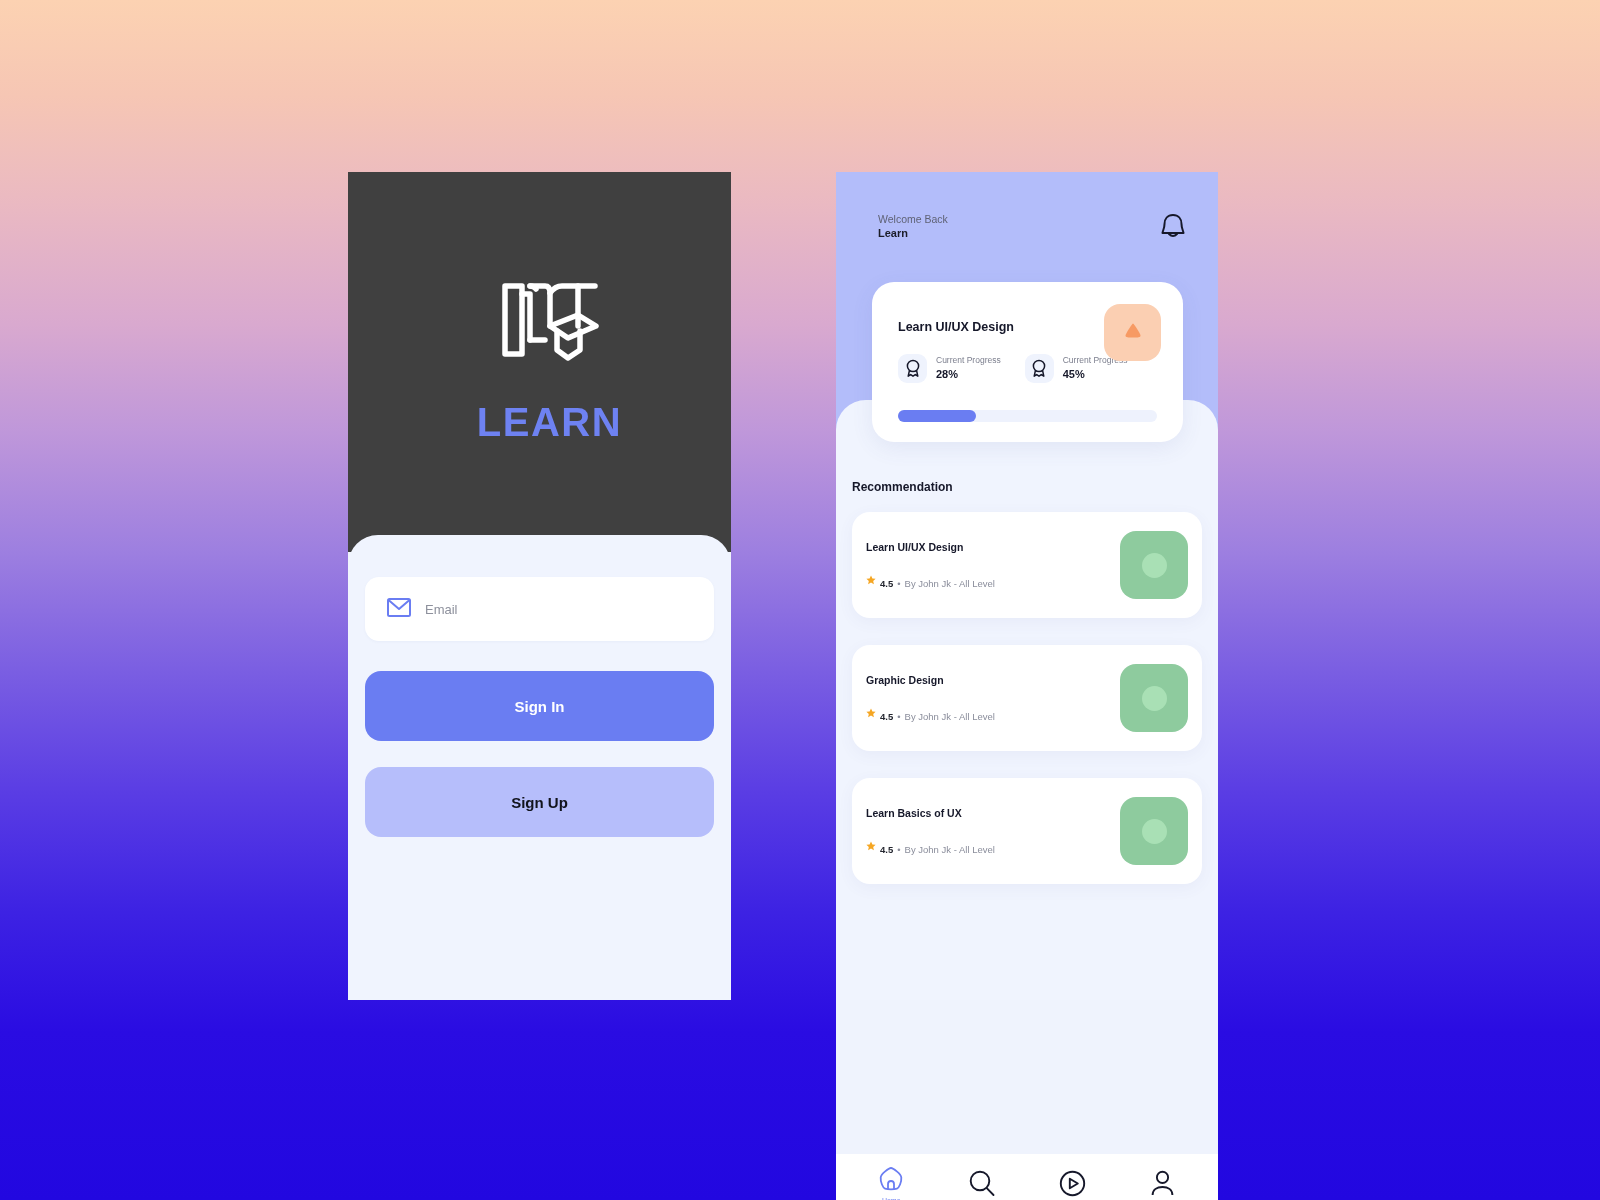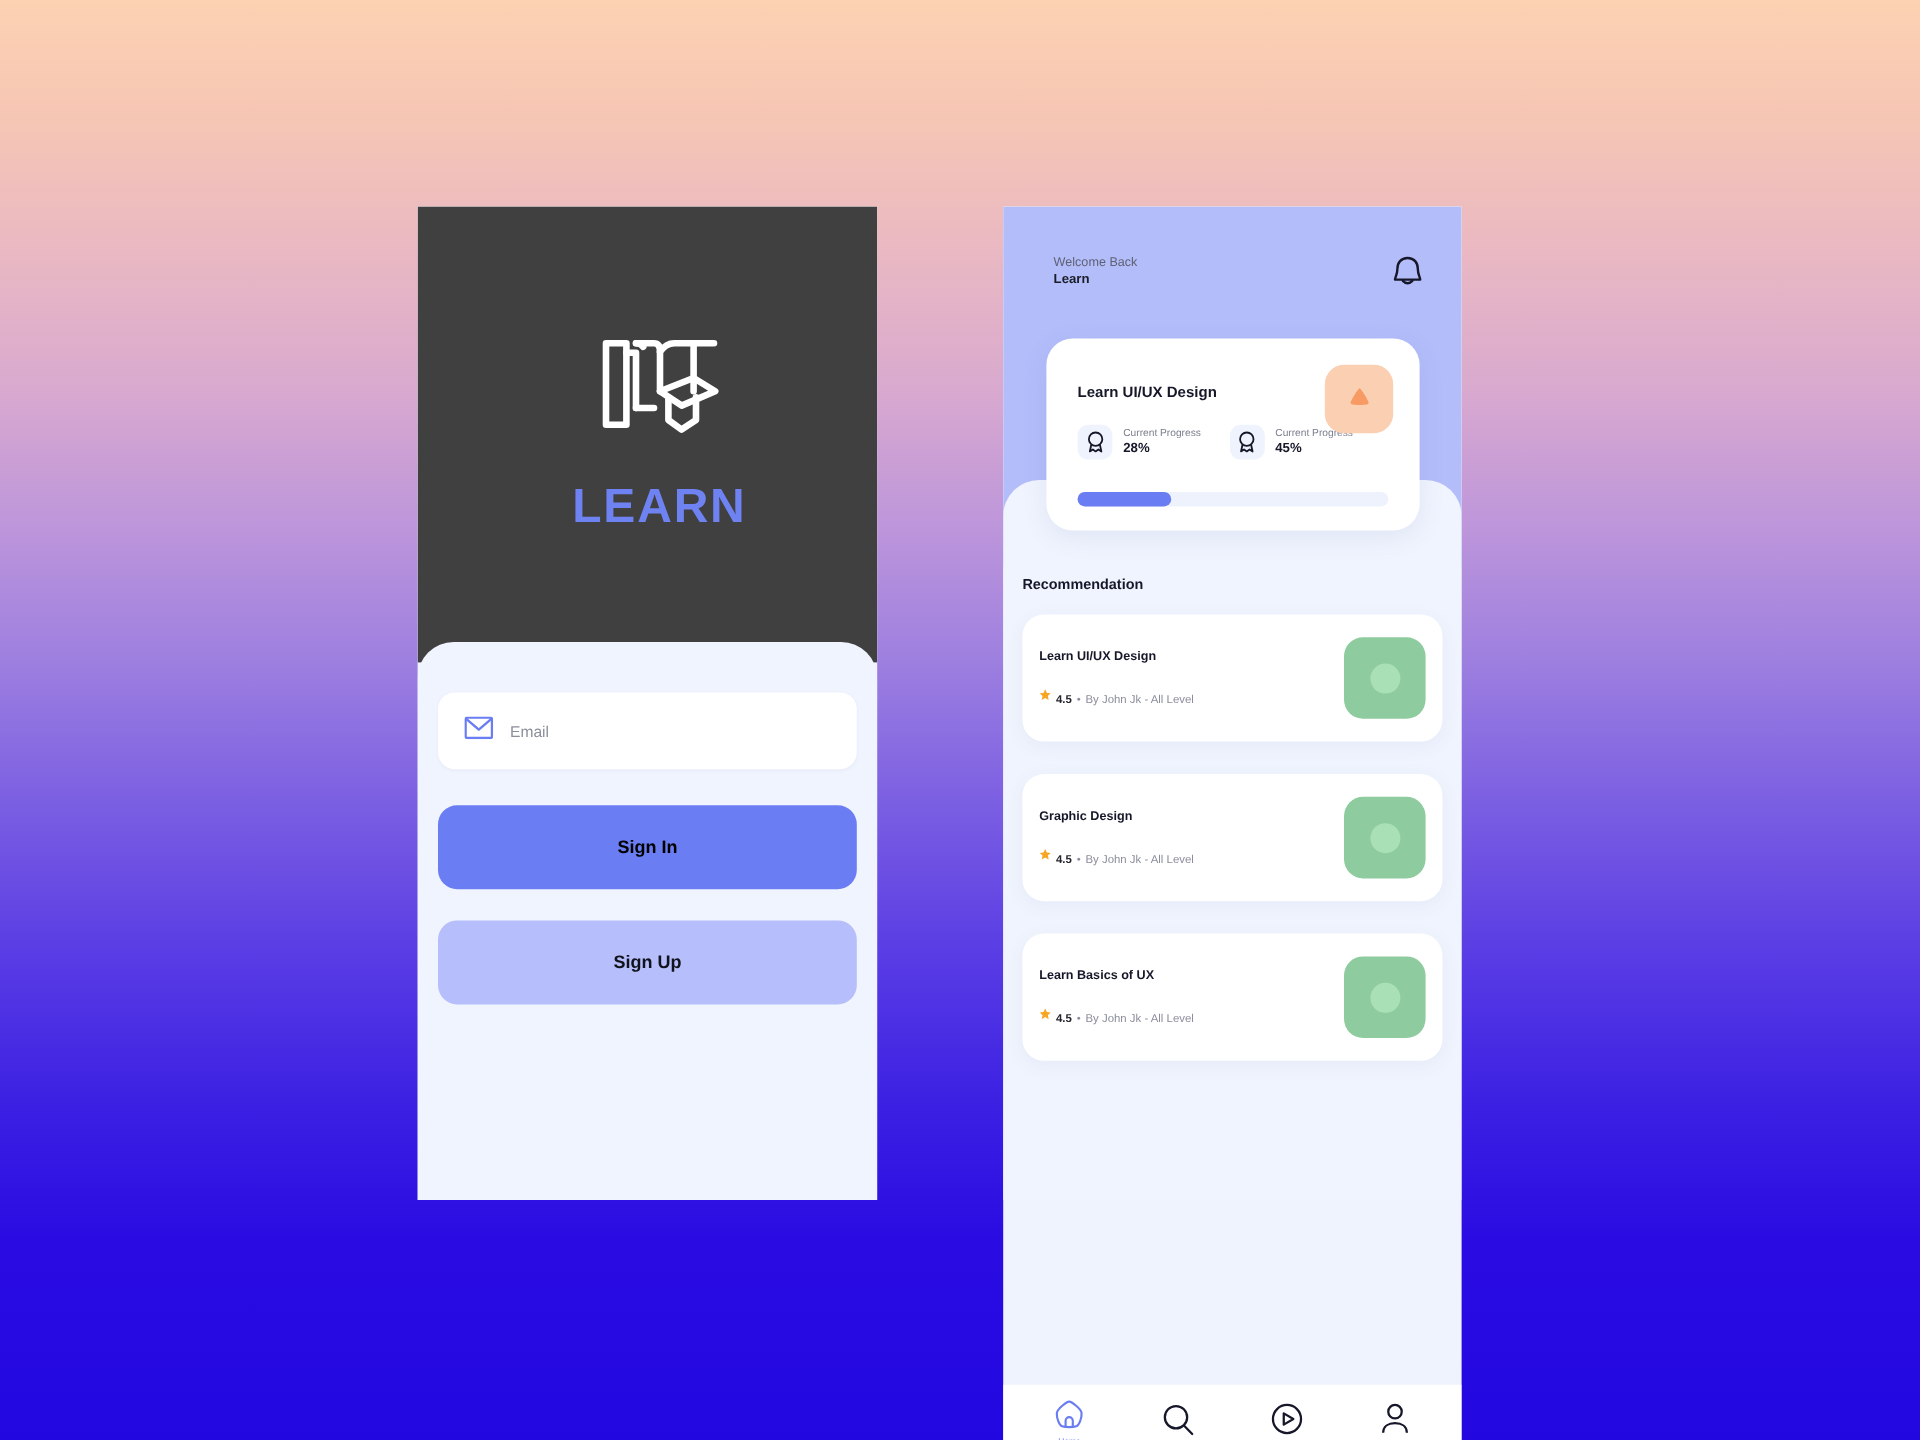--- a/index.html
+++ b/index.html
@@ -47,21 +47,21 @@
     padding:0 22px; margin-bottom:30px;
     box-shadow:0 1px 3px rgba(80,90,160,.05);
   }
   .field-placeholder { font-size:13px; color:#8d909c; }
   .btn {
     height:70px; border-radius:16px; display:flex;
     align-items:center; justify-content:center;
     font-size:15px; font-weight:700; cursor:pointer;
     border:none; width:100%;
   }
-  .btn-primary { background:#6a7df2; color:#000000; margin-top:30px; }
+  .btn-primary { background:#6a7df2; color:#ffffff; margin-top:30px; }
   .btn-secondary { background:#b6befb; color:#11131c; margin-top:26px; }
 
   
   .home-top {
     position:absolute; left:0; top:0; width:100%; height:300px;
     background:#b3bdfa;
   }
   .home-header {
     position:absolute; left:42px; top:40px; right:32px;
     display:flex; align-items:flex-start; justify-content:space-between;

